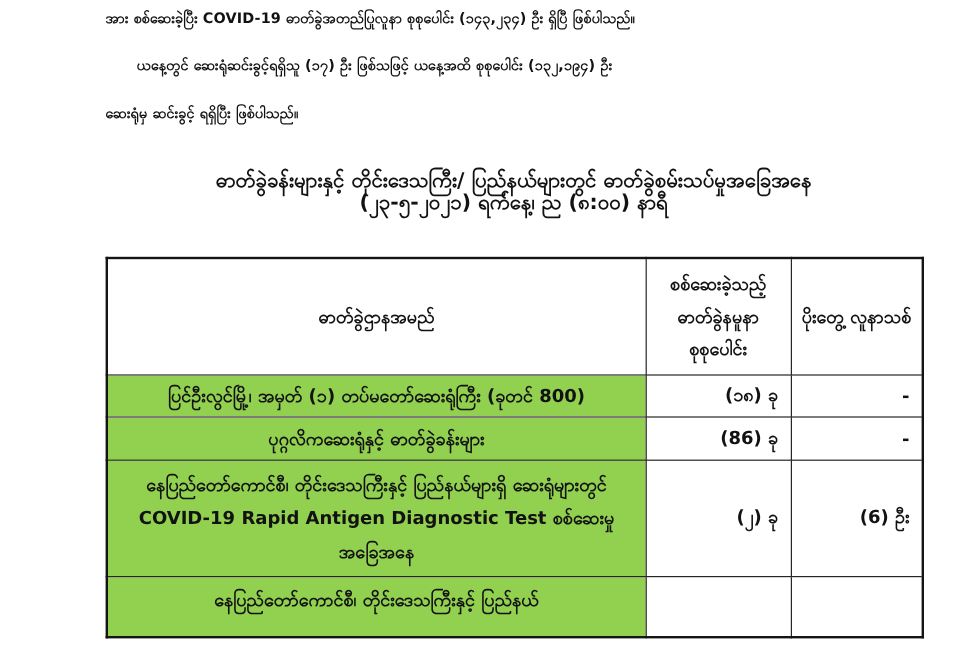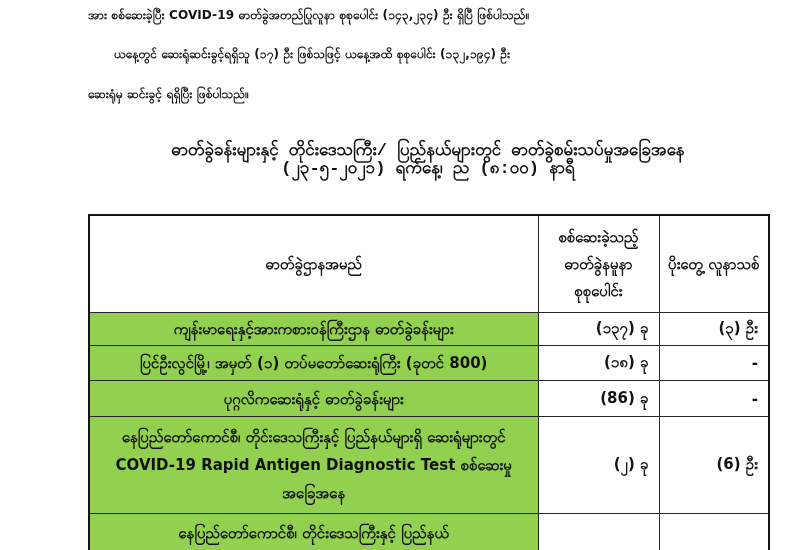--- a/index.html
+++ b/index.html
@@ -28,21 +28,20 @@
   .line2 { left: 114px; top: 41px; width: 654px; }
   .line3 { left: 72px; top: 81px; margin-left: 16px; }
   
   .doc-title {
     position: absolute;
     left: 88px; width: 680px;
     text-align: center;
     font-size: 17px;
     line-height: 26px;
     white-space: nowrap;
-    font-family: Liberation Mono, monospace;
   }
   .title1 { top: 138px; }
   .title2 { top: 156px; }
   
   .stats-table {
     position: absolute;
     left: 88px; top: 214px;
     width: 680px;
     border-collapse: collapse;
     table-layout: fixed;
@@ -107,25 +106,20 @@
         <col class="c3">
       </colgroup>
     <thead>
       <tr>
         <th>ဓာတ်ခွဲဌာနအမည်</th>
         <th>စစ်ဆေးခဲ့သည့် ဓာတ်ခွဲနမူနာ စုစုပေါင်း</th>
         <th>ပိုးတွေ့ လူနာသစ်</th>
       </tr>
     </thead>
     <tbody>
-      <tr class="r1">
-        <td class="name-cell">ကျန်းမာရေးနှင့်အားကစားဝန်ကြီးဌာန ဓာတ်ခွဲခန်းများ</td>
-        <td class="value-cell">(၁၃၇) ခု</td>
-        <td class="value-cell">(၃) ဦး</td>
-      </tr>
       <tr class="r3">
         <td class="name-cell">ပြင်ဦးလွင်မြို့၊ အမှတ် (၁) တပ်မတော်ဆေးရုံကြီး (ခုတင် 800)</td>
         <td class="value-cell">(၁၈) ခု</td>
         <td class="value-cell">-</td>
       </tr>
       <tr class="r4">
         <td class="name-cell">ပုဂ္ဂလိကဆေးရုံနှင့် ဓာတ်ခွဲခန်းများ</td>
         <td class="value-cell">(86) ခု</td>
         <td class="value-cell">-</td>
       </tr>

